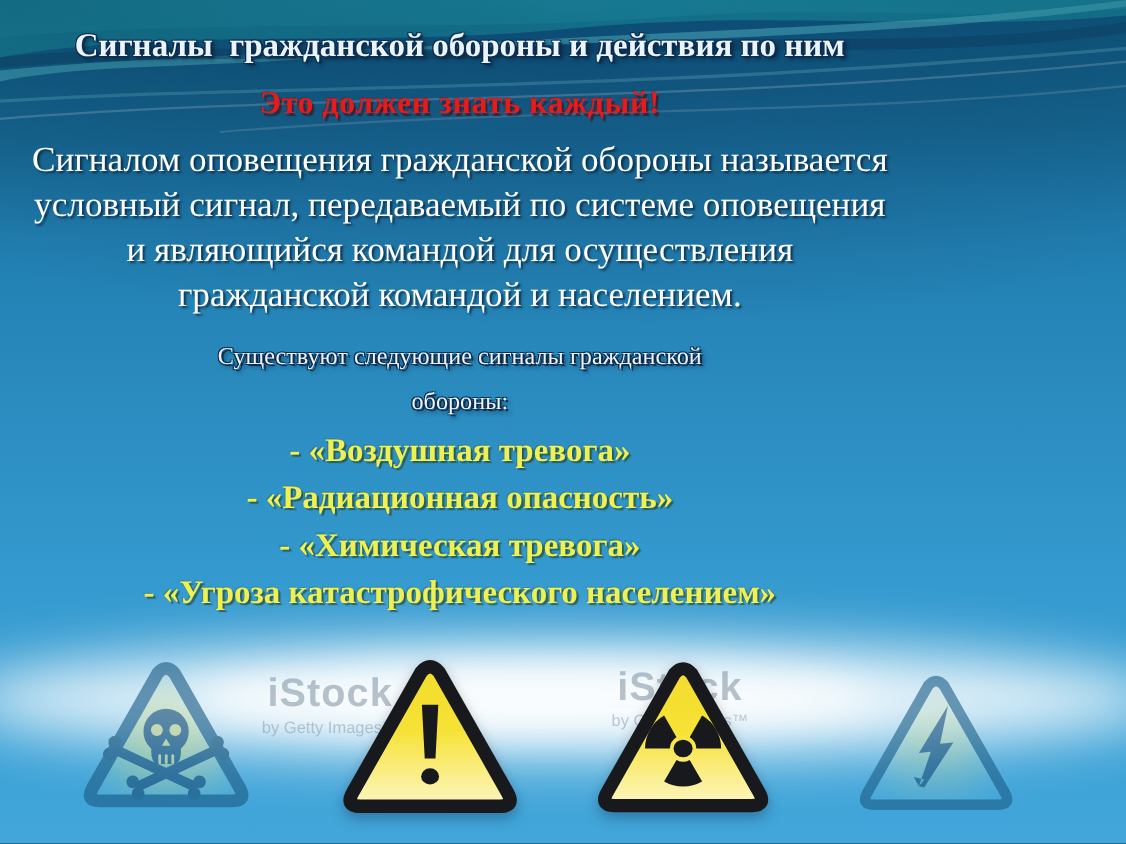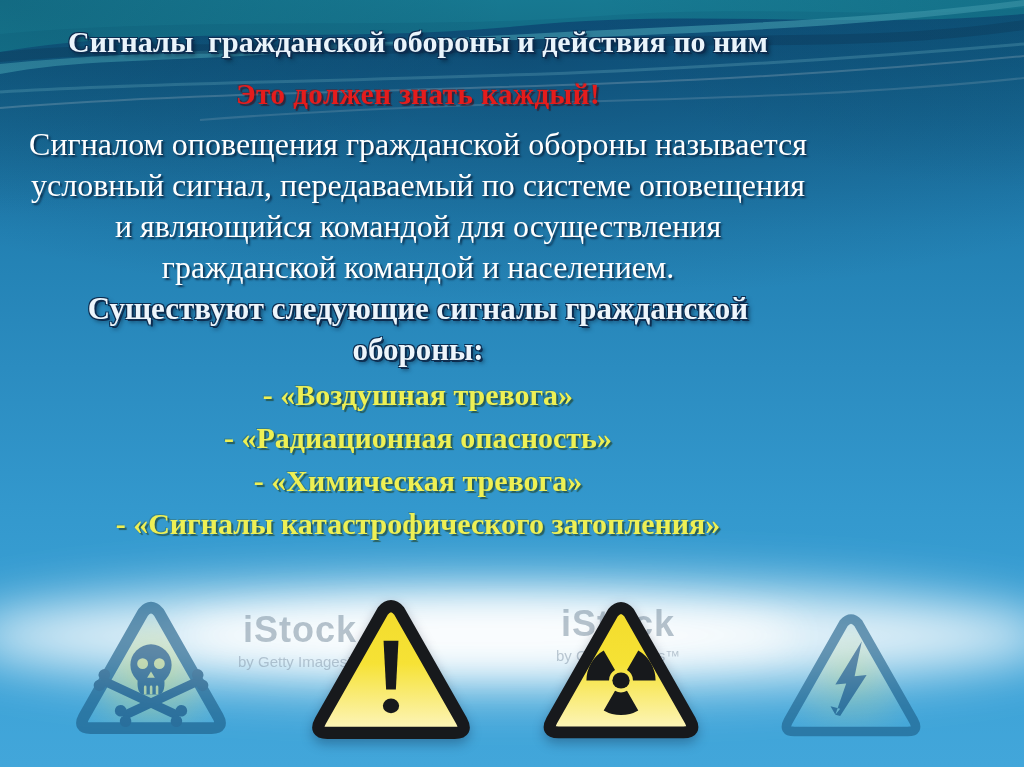--- a/index.html
+++ b/index.html
@@ -19,21 +19,21 @@
   .title{
     font-size:30px;font-weight:bold;color:#eaf4fb;white-space:pre-wrap;line-height:40px;
     text-shadow:-1px -1px 0 #0d2d50,1px -1px 0 #0d2d50,-1px 1px 0 #0d2d50,2px 2px 0 #0d2d50,3px 3px 4px rgba(4,20,40,.65);
   }
   .red-line{
     margin-top:13px;font-size:29px;font-weight:bold;color:#e51c1c;line-height:38px;letter-spacing:.5px;
     text-shadow:2px 2px 1px rgba(70,0,8,.55),-1px -1px 0 rgba(120,10,10,.35);
   }
   .paragraph{margin-top:11px;font-size:32px;line-height:41px;color:#ffffff;
     text-shadow:2px 2px 2px rgba(8,30,55,.78);}
-  .signals-heading{margin-top:0;font-size:31px;font-weight:bold;line-height:41px;color:#edf5fb;
+  .signals-heading{margin-top:15px;font-size:22px;font-weight:normal;line-height:41px;color:#edf5fb;
     text-shadow:-1px -1px 0 #0d2d50,1px -1px 0 #0d2d50,-1px 1px 0 #0d2d50,2px 2px 0 #0d2d50,3px 3px 4px rgba(4,20,40,.6);}
   .signals-list{margin-top:3px;font-size:30px;font-weight:bold;line-height:43px;color:#eef054;
     text-shadow:2px 2px 1px rgba(30,50,8,.55),-1px -1px 0 rgba(60,70,0,.25);}
   .white-band{position:absolute;left:-40px;top:584px;width:1104px;height:104px;
     background:#ffffff;border-radius:50%;filter:blur(26px);opacity:.88;z-index:1;}
   .white-band-core{position:absolute;left:180px;top:606px;width:620px;height:58px;
     background:#ffffff;border-radius:50%;filter:blur(18px);opacity:.9;z-index:1;}
   .watermark{position:absolute;z-index:2;font-family:"Liberation Sans",sans-serif;
     color:rgba(125,145,162,.55);text-align:left;line-height:1;}
   .watermark .brand{font-size:36px;font-weight:bold;letter-spacing:1px;text-align:center;}
@@ -85,21 +85,21 @@
       <div>гражданской командой и населением.</div>
     </div>
     <div class="signals-heading">
       <div>Существуют следующие сигналы гражданской</div>
       <div>обороны:</div>
     </div>
     <div class="signals-list">
       <div>- «Воздушная тревога»</div>
       <div>- «Радиационная опасность»</div>
       <div>- «Химическая тревога»</div>
-      <div>- «Сигналы катастрофического затопления»</div>
+      <div>- «Угроза катастрофического населением»</div>
     </div>
   </div>
 
   <svg class="icon icon-skull" viewBox="-65 -60 130 118" xmlns="http://www.w3.org/2000/svg">
     <defs>
       <radialGradient id="fadeYellow1" cx="50%" cy="55%" r="65%">
         <stop offset="0%" stop-color="rgba(216,224,120,0.85)"></stop>
         <stop offset="50%" stop-color="rgba(196,216,150,0.5)"></stop>
         <stop offset="100%" stop-color="rgba(120,190,212,0.12)"></stop>
       </radialGradient>

